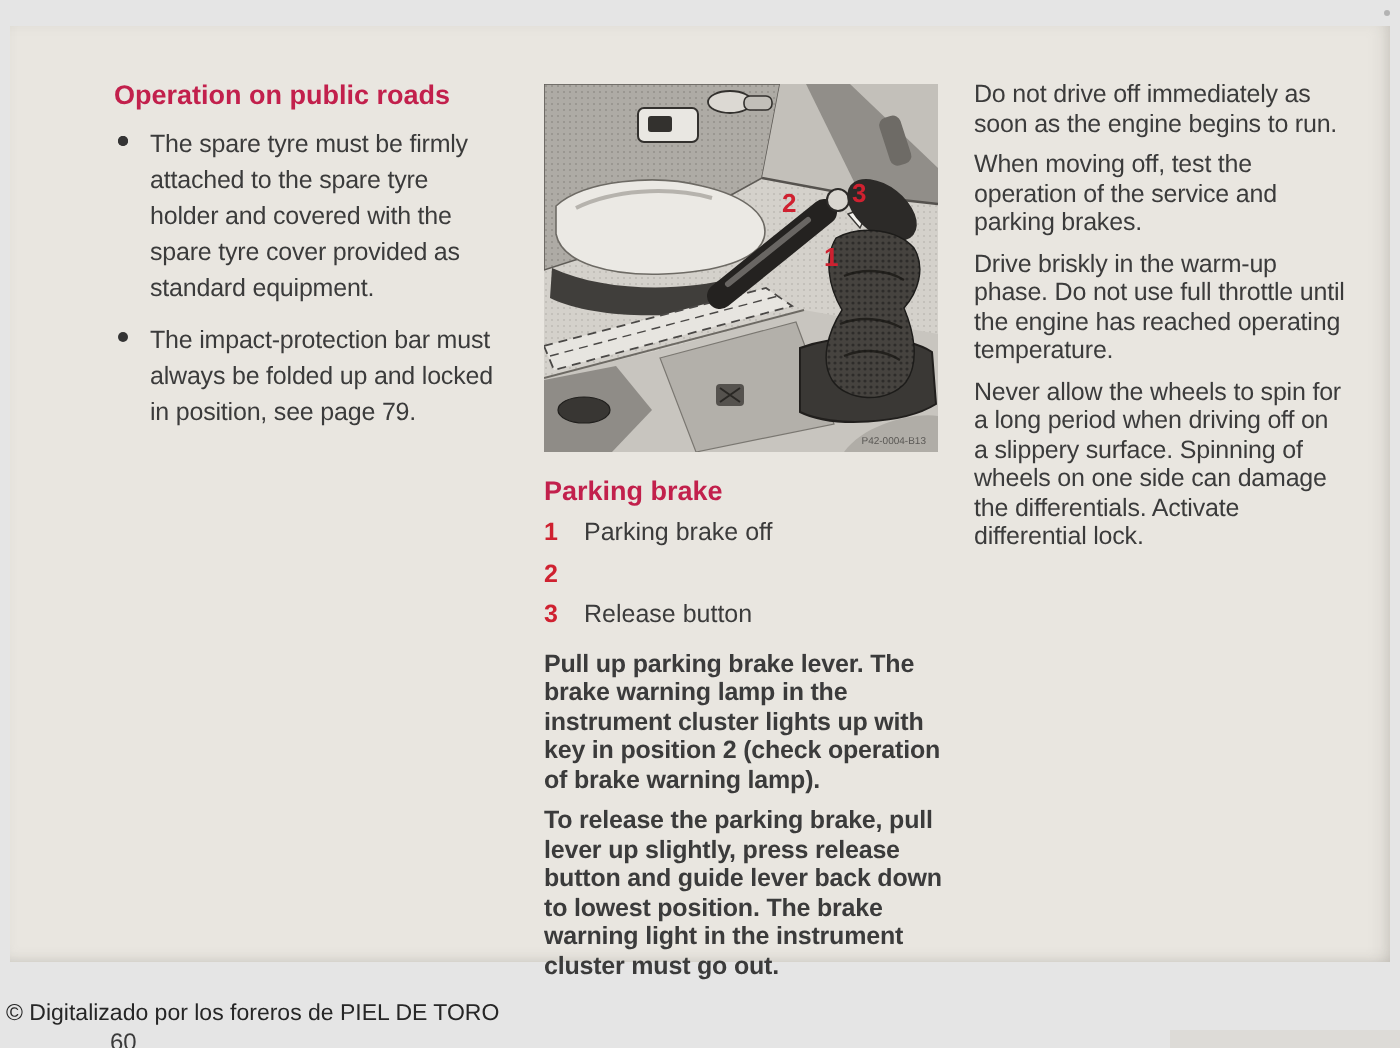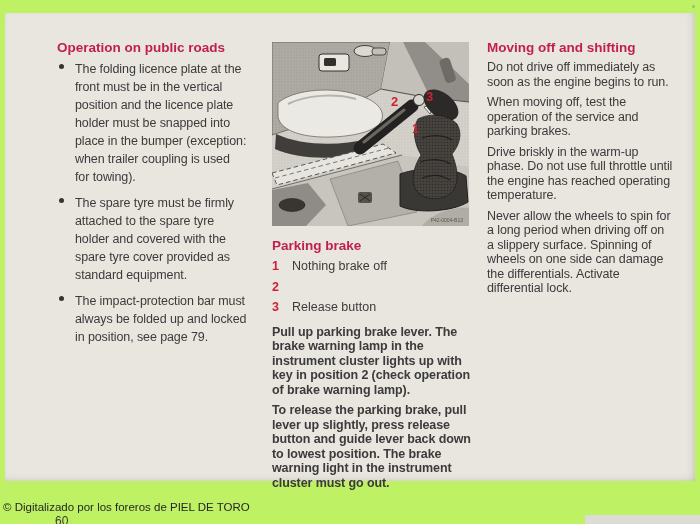--- a/index.html
+++ b/index.html
@@ -1,16 +1,16 @@
 <!DOCTYPE html>
 <html><head>
 <meta charset="utf-8">
 <style>
   html,body{margin:0;padding:0;background:#fbfbf9;}
-  .canvas{position:relative;width:700px;height:524px;background:#bef264;overflow:hidden;
+  .canvas{position:relative;width:700px;height:524px;background:#e5e5e5;overflow:hidden;
           font-family:"Liberation Sans", sans-serif;color:#3b3b3b;}
   .page{position:absolute;left:5px;top:13px;width:690px;height:468px;background:#e9e6e0;
         box-shadow:inset -6px 0 10px -6px rgba(120,115,105,.35), inset 0 -4px 8px -5px rgba(120,115,105,.3);}
   h2.sec{margin:0;font-size:13.5px;font-weight:bold;color:#c2204c;letter-spacing:0;}
   .body-text{font-size:12.5px;line-height:14.5px;letter-spacing:-0.1px;white-space:pre-line;color:#3b3b3b;}
   .col{position:absolute;}
   .col-left{left:57px;top:40px;width:212px;}
   .col-left ul{list-style:none;margin:4px 0 0 0;padding:0;}
   .col-left li{position:relative;padding-left:18px;margin-bottom:8px;}
   .bullet-dot{position:absolute;left:2px;top:5px;width:5px;height:5px;border-radius:50%;background:#343434;}
@@ -36,27 +36,20 @@
 <body>
 
 <div class="canvas">
   <div class="page"></div>
 
   <div class="col col-left">
     <h2 class="sec">Operation on public roads</h2>
     <ul>
       <li>
         <span class="bullet-dot"></span>
-        <span class="body-text">The folding licence plate at the
-front must be in the vertical
-position and the licence plate
-holder must be snapped into
-place in the bumper (exception:
-when trailer coupling is used
-for towing).</span>
       </li>
       <li>
         <span class="bullet-dot"></span>
         <span class="body-text">The spare tyre must be firmly
 attached to the spare tyre
 holder and covered with the
 spare tyre cover provided as
 standard equipment.</span>
       </li>
       <li>
@@ -126,21 +119,21 @@
     <span class="fig-label" style="left:119px;top:53px;">2</span>
     <span class="fig-label" style="left:154px;top:48px;">3</span>
     <span class="fig-label" style="left:140px;top:80px;">1</span>
   </div>
 
   <div class="col col-mid">
     <h2 class="sec">Parking brake</h2>
     <div class="legend">
       <div class="legend-row">
         <span class="legend-num">1</span>
-        <span>Nothing brake off</span>
+        <span>Parking brake off</span>
       </div>
       <div class="legend-row">
         <span class="legend-num">2</span>
       </div>
       <div class="legend-row">
         <span class="legend-num">3</span>
         <span>Release button</span>
       </div>
     </div>
     <div class="mid-paras">
@@ -152,21 +145,20 @@
       <p class="body-text">To release the parking brake, pull
 lever up slightly, press release
 button and guide lever back down
 to lowest position. The brake
 warning light in the instrument
 cluster must go out.</p>
     </div>
   </div>
 
   <div class="col col-right">
-    <h2 class="sec">Moving off and shifting</h2>
     <p class="body-text">Do not drive off immediately as
 soon as the engine begins to run.</p>
     <p class="body-text">When moving off, test the
 operation of the service and
 parking brakes.</p>
     <p class="body-text">Drive briskly in the warm-up
 phase. Do not use full throttle until
 the engine has reached operating
 temperature.</p>
     <p class="body-text">Never allow the wheels to spin for

